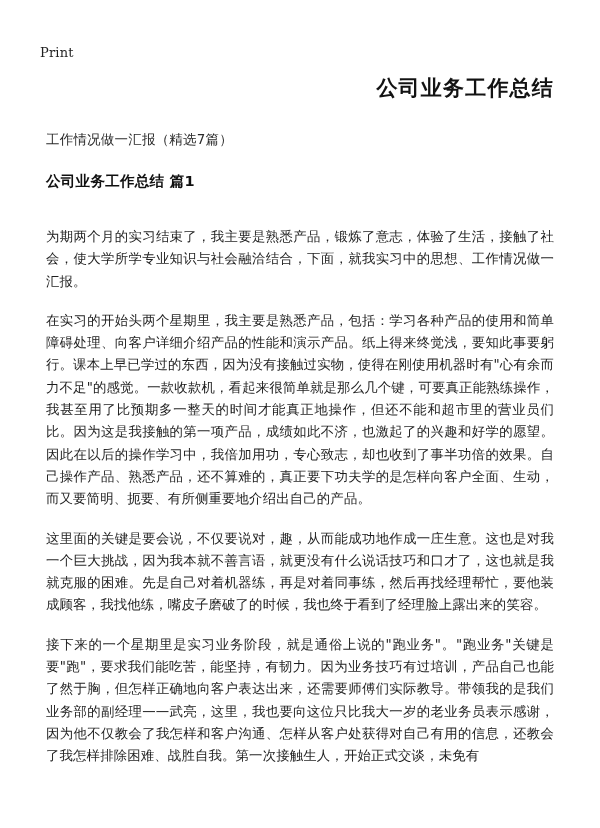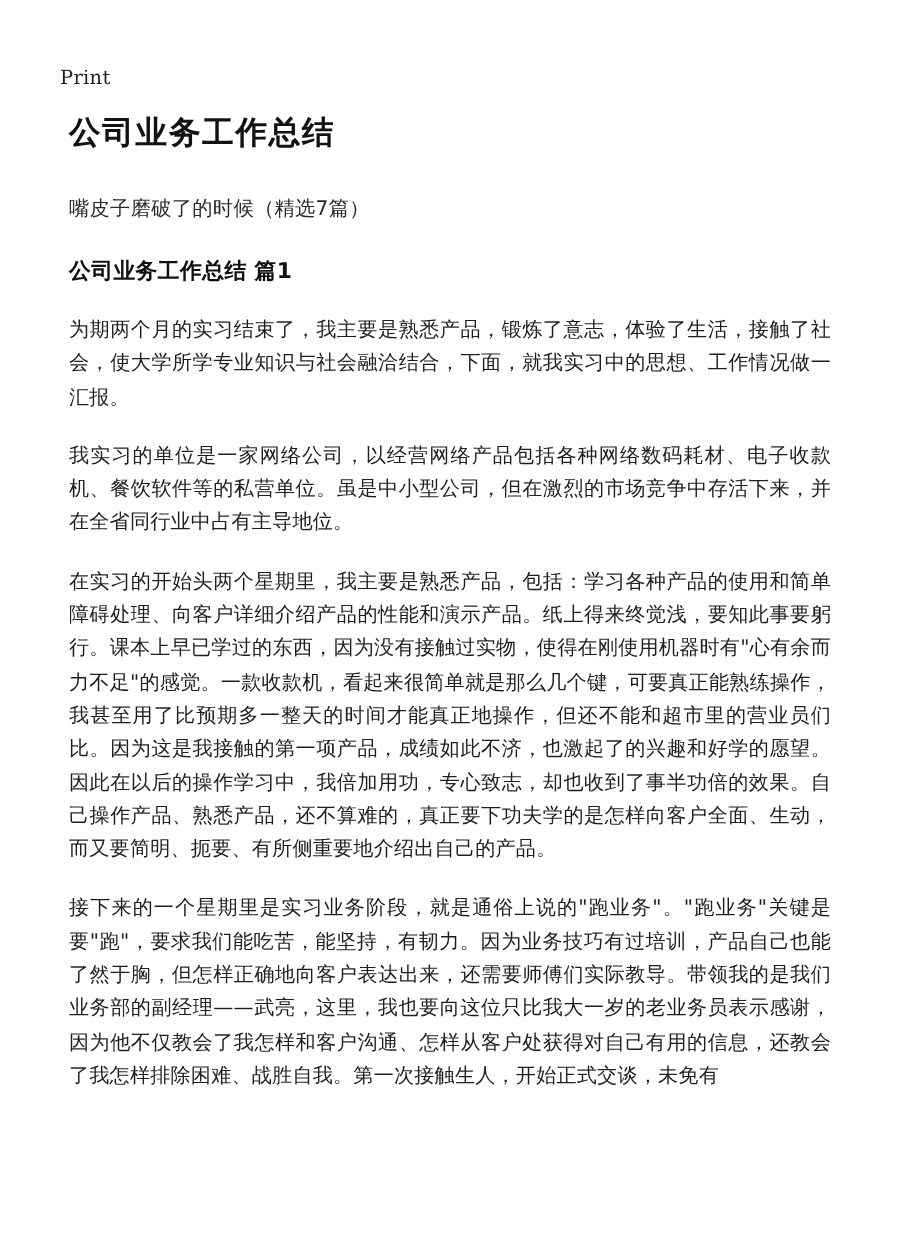--- a/index.html
+++ b/index.html
@@ -40,40 +40,40 @@
     position: absolute;
     left: 46px;
     top: 74px;
     width: 508px;
   }
 
   .doc-title {
     font-size: 21px;
     font-weight: 700;
     line-height: 28px;
-    text-align: left;
+    text-align: right;
     color: #121212;
     letter-spacing: 1.2px;
     margin: 0 0 26px 0;
   }
 
   .doc-subtitle {
     font-size: 13.5px;
     line-height: 22px;
     color: #2a2a2a;
     margin: 0 0 20px 0;
     letter-spacing: 0.2px;
   }
 
   .section-heading {
     font-size: 14.5px;
     font-weight: 700;
     line-height: 22px;
     color: #101010;
-    margin: 0 0 18px 0;
+    margin: 0 0 34px 0;
     letter-spacing: 0.3px;
   }
 
   .para {
     font-size: 13.4px;
     line-height: 22.3px;
     color: #1e1e1e;
     margin: 0 0 17px 0;
     text-align: justify;
     text-justify: inter-ideograph;
@@ -88,23 +88,23 @@
 <body>
 
 <div class="page">
 
   <div class="print-label">Print</div>
 
   <div class="doc-body">
 
     <h1 class="doc-title">公司业务工作总结</h1>
 
-    <p class="doc-subtitle">嘴皮子磨破了的时候（精选7篇）</p>
+    <p class="doc-subtitle">工作情况做一汇报（精选7篇）</p>
 
     <h2 class="section-heading">公司业务工作总结 篇1</h2>
 
     <p class="para">为期两个月的实习结束了，我主要是熟悉产品，锻炼了意志，体验了生活，接触了社会，使大学所学专业知识与社会融洽结合，下面，就我实习中的思想、工作情况做一汇报。</p>
-    <p class="para">我实习的单位是一家网络公司，以经营网络产品包括各种网络数码耗材、电子收款机、餐饮软件等的私营单位。虽是中小型公司，但在激烈的市场竞争中存活下来，并在全省同行业中占有主导地位。</p>
     <p class="para">在实习的开始头两个星期里，我主要是熟悉产品，包括：学习各种产品的使用和简单障碍处理、向客户详细介绍产品的性能和演示产品。纸上得来终觉浅，要知此事要躬行。课本上早已学过的东西，因为没有接触过实物，使得在刚使用机器时有"心有余而力不足"的感觉。一款收款机，看起来很简单就是那么几个键，可要真正能熟练操作，我甚至用了比预期多一整天的时间才能真正地操作，但还不能和超市里的营业员们比。因为这是我接触的第一项产品，成绩如此不济，也激起了的兴趣和好学的愿望。因此在以后的操作学习中，我倍加用功，专心致志，却也收到了事半功倍的效果。自己操作产品、熟悉产品，还不算难的，真正要下功夫学的是怎样向客户全面、生动，而又要简明、扼要、有所侧重要地介绍出自己的产品。</p>
+    <p class="para">这里面的关键是要会说，不仅要说对，趣，从而能成功地作成一庄生意。这也是对我一个巨大挑战，因为我本就不善言语，就更没有什么说话技巧和口才了，这也就是我就克服的困难。先是自己对着机器练，再是对着同事练，然后再找经理帮忙，要他装成顾客，我找他练，嘴皮子磨破了的时候，我也终于看到了经理脸上露出来的笑容。</p>
     <p class="para">接下来的一个星期里是实习业务阶段，就是通俗上说的"跑业务"。"跑业务"关键是要"跑"，要求我们能吃苦，能坚持，有韧力。因为业务技巧有过培训，产品自己也能了然于胸，但怎样正确地向客户表达出来，还需要师傅们实际教导。带领我的是我们业务部的副经理——武亮，这里，我也要向这位只比我大一岁的老业务员表示感谢，因为他不仅教会了我怎样和客户沟通、怎样从客户处获得对自己有用的信息，还教会了我怎样排除困难、战胜自我。第一次接触生人，开始正式交谈，未免有</p>
 
   </div>
 </div>
 
 </body></html>

